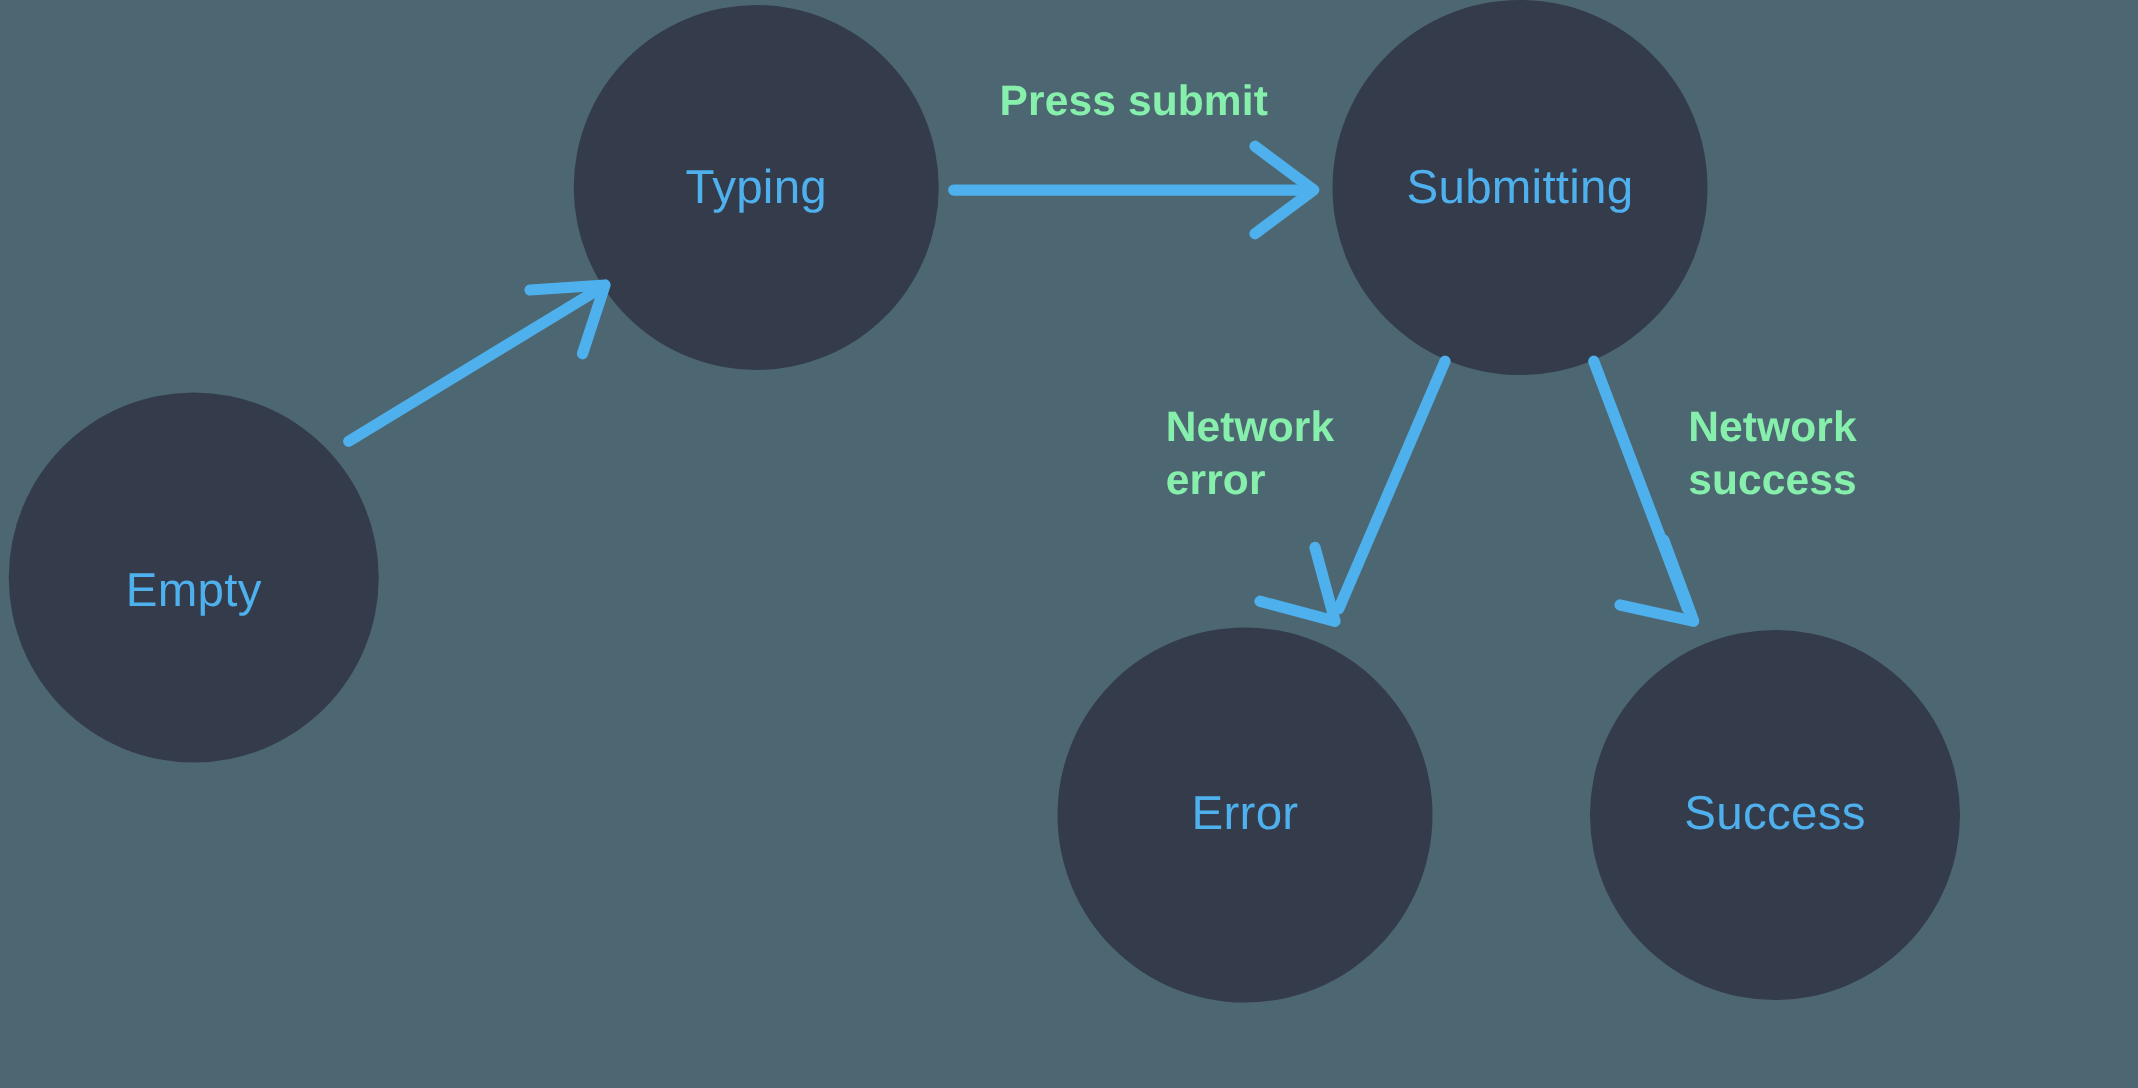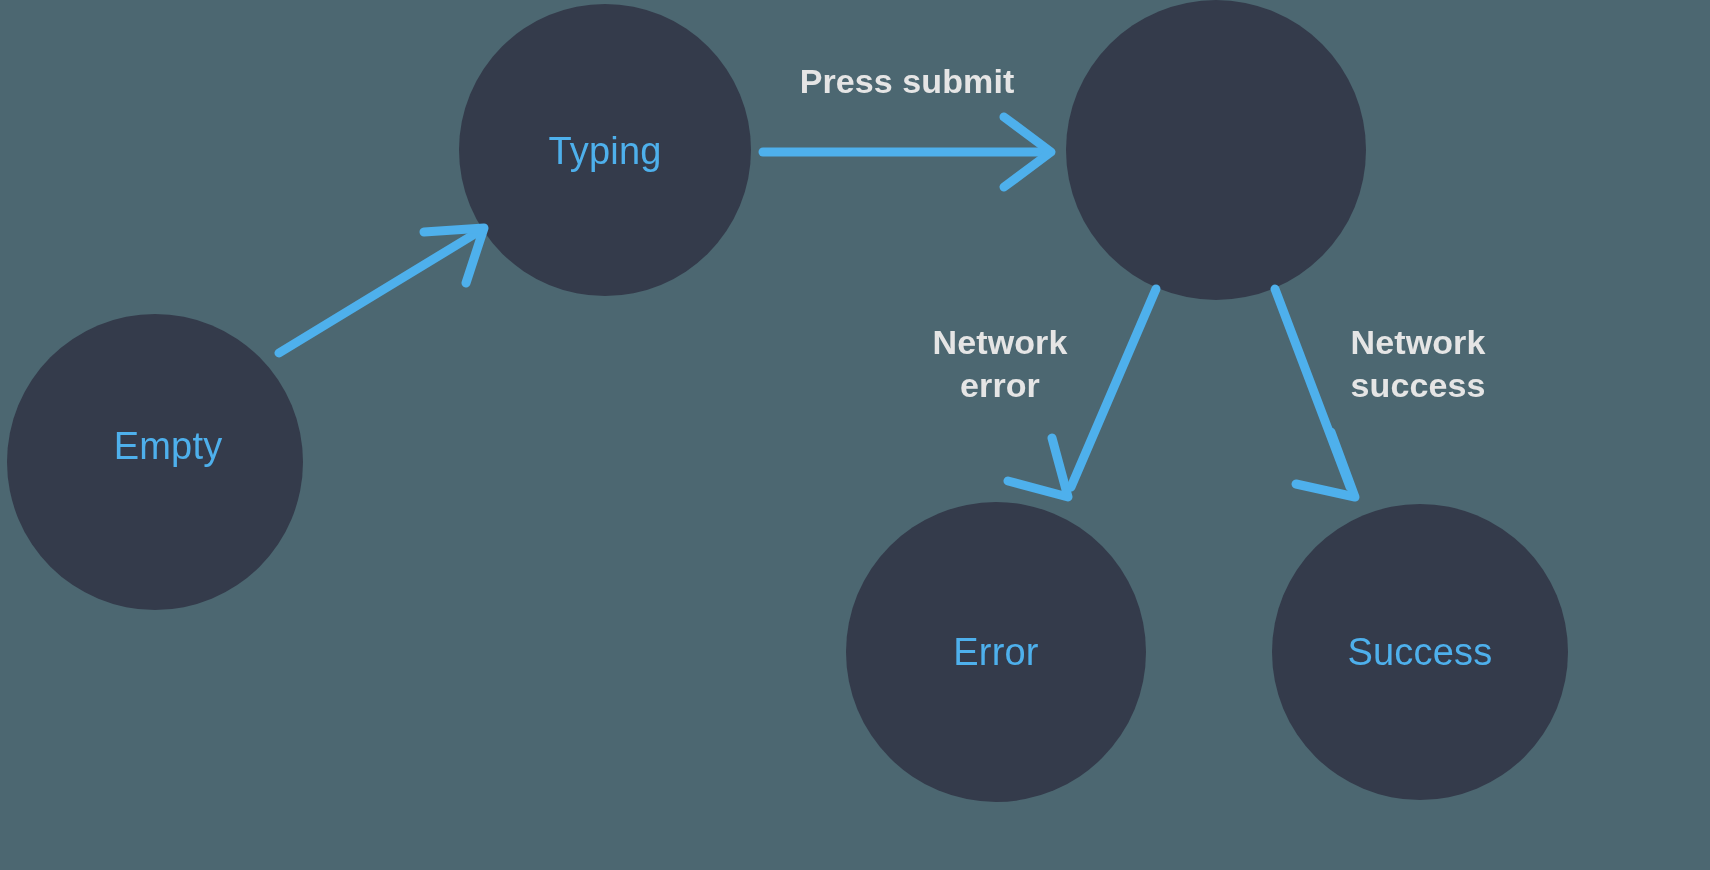--- a/index.html
+++ b/index.html
@@ -28,24 +28,24 @@
     color: #4eb0ec;
     font-size: 38px;
     font-weight: 400;
     white-space: nowrap;
     letter-spacing: 0.2px;
     pointer-events: none;
   }
   .edge-label {
     position: absolute;
     transform: translate(-50%, -50%);
-    color: #e5e5e5;
+    color: #86efac;
     font-size: 34px;
     font-weight: 700;
-    text-align: center;
+    text-align: left;
     line-height: 1.25;
     white-space: pre-line;
     letter-spacing: 0.1px;
   }
 </style>
 </head>
 <body>
 
 <div id="stage">
 
@@ -71,24 +71,25 @@
       <line x1="1156" y1="289" x2="1071" y2="487" stroke="#4eb0ec" stroke-width="9" stroke-linecap="round"></line>
       <polyline points="1052,438 1068,497 1008,481" fill="none" stroke="#4eb0ec" stroke-width="9" stroke-linecap="round" stroke-linejoin="round"></polyline>
     </g>
 
     <g>
       <line x1="1275" y1="289" x2="1350" y2="487" stroke="#4eb0ec" stroke-width="9" stroke-linecap="round"></line>
       <polyline points="1331,432 1355,497 1296,484" fill="none" stroke="#4eb0ec" stroke-width="9" stroke-linecap="round" stroke-linejoin="round"></polyline>
     </g>
   </svg>
 
-  <div class="node-label" style="left:155px;  top:446px;margin-left:13px;">Empty</div>
+  <div class="node-label" style="left:155px;  top:473px;">Empty</div>
 
   <div class="node-label" style="left:605px;  top:151px;">Typing</div>
 
+  <div class="node-label" style="left:1216px; top:151px;">Submitting</div>
 
   <div class="node-label" style="left:996px;  top:652px;">Error</div>
 
   <div class="node-label" style="left:1420px; top:652px;">Success</div>
 
 
   <div class="edge-label" style="left:907px;  top:81px;">Press submit</div>
 
   <div class="edge-label" style="left:1000px; top:363px;">Network
 error</div>

